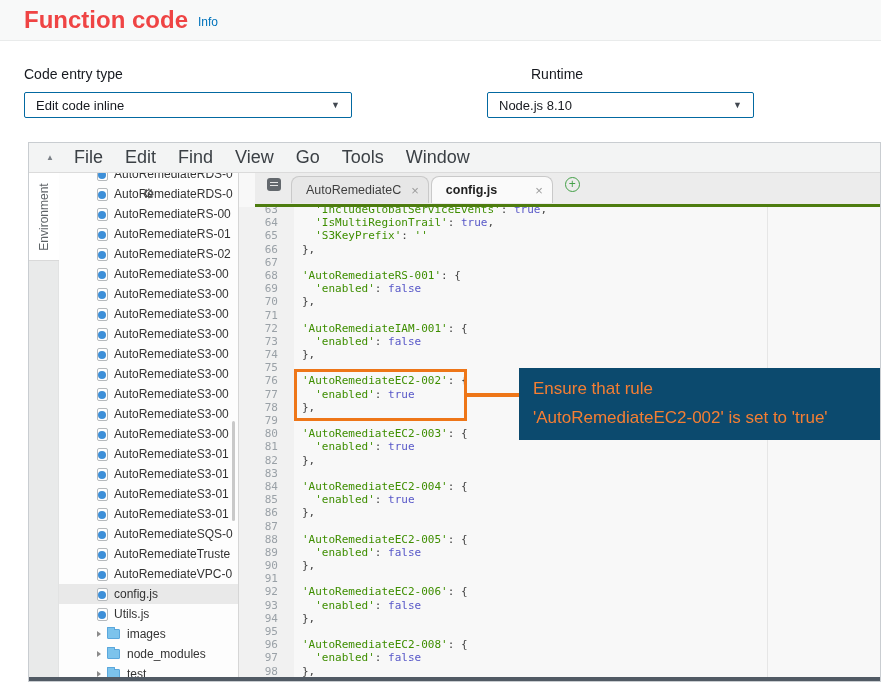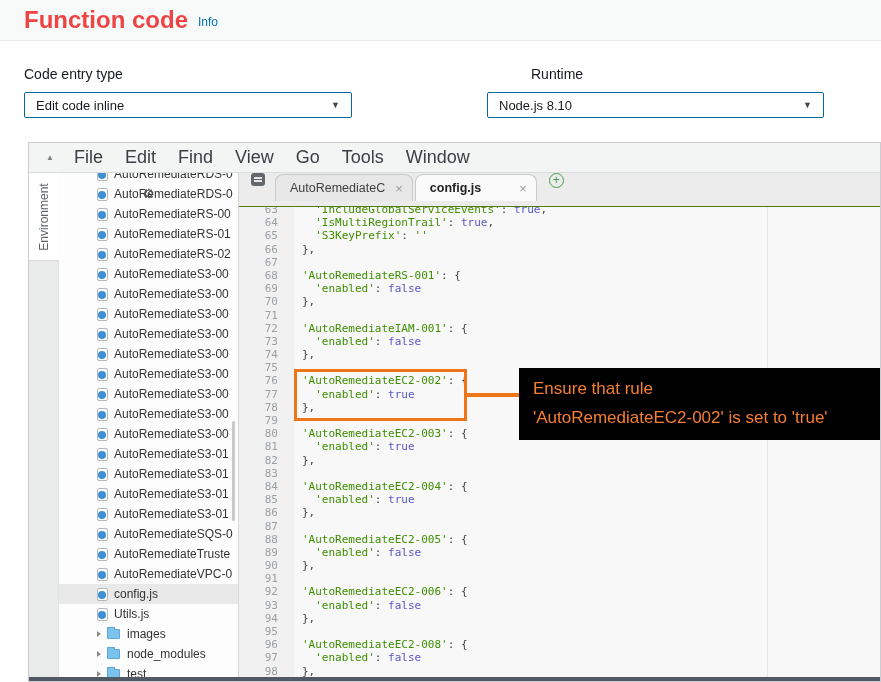--- a/index.html
+++ b/index.html
@@ -40,22 +40,22 @@
   .tree-row.selected { background:#e9e9e9; }
   .file-icon { flex:none; width:11px; height:13px; background:#fff; border:1px solid #b5b9bc; border-radius:2px; position:relative; margin-right:6px; }
   .file-icon::after { content:''; position:absolute; width:8px; height:8px; border-radius:50%; background:var(--file_badge_blue); left:0; top:2px; }
   .caret-icon { flex:none; width:0; height:0; border-left:4px solid #8b8b8b; border-top:3px solid transparent; border-bottom:3px solid transparent; margin-right:6px; }
   .folder-icon { flex:none; width:13px; height:10px; background:var(--folder_blue); border:1px solid #5aa7dc; border-radius:1px; position:relative; margin-right:7px; }
   .folder-icon::before { content:''; position:absolute; top:-3px; left:-1px; width:6px; height:2px; background:var(--folder_blue); border:1px solid #5aa7dc; border-bottom:none; border-radius:1px 1px 0 0; }
   .gear-icon { position:absolute; left:84px; top:2px; font-size:13px; color:#4d4d4d; }
   .tree-scrollthumb { position:absolute; right:3px; top:248px; width:3px; height:100px; background:#c9c9c9; border-radius:2px; cursor:pointer; }
 
   .editor-panel { position:absolute; left:209px; top:30px; right:0; bottom:4px; border-left:1px solid #d6d6d6; background:#f8f8f8; }
-  .tab-bar { position:absolute; left:0; top:0; right:0; height:34px; background:#ececec; border-bottom:1px solid #4d7c0f;
-    display:flex; align-items:flex-start; padding-left:8px; }
+  .tab-bar { position:absolute; left:16px; top:0; right:0; height:34px; background:#ececec; border-bottom:3px solid #4d7c0f;
+    display:flex; align-items:center; padding-left:8px; }
   .tab-list-icon { flex:none; width:14px; height:13px; background:#63686d; border-radius:3px; margin:0 10px 9px 4px; position:relative; cursor:pointer; }
   .tab-list-icon::after { content:''; position:absolute; left:3px; top:4px; width:8px; height:1.5px; background:#e6e6e6; box-shadow:0 3px 0 #e6e6e6; }
   .tab { height:27px; display:flex; align-items:center; min-width:122px; padding:0 9px 0 14px;
     border:1px solid #c9c9c9; border-bottom:none; border-radius:8px 8px 0 0; background:#e7e7e7;
     font-size:12.5px; color:#3f3f3f; margin-right:2px; cursor:pointer; position:relative; top:1px; }
   .tab.active { background:#fafafa; font-weight:bold; color:#222; }
   .tab-label { white-space:nowrap; }
   .tab-close { margin-left:auto; padding-left:10px; color:#9b9b9b; font-size:13px; font-weight:normal; cursor:pointer; }
   .tab-plus { flex:none; width:15px; height:15px; margin:0 0 8px 10px; border:1.5px solid var(--plus_green); border-radius:50%;
     color:var(--plus_green); font-size:12px; line-height:12px; text-align:center; cursor:pointer; }
@@ -66,21 +66,21 @@
   .code-scroll { position:absolute; left:0; top:-4px; right:0; z-index:2; font-family:"DejaVu Sans Mono", monospace; font-size:11px; }
   .crow { height:13.2px; line-height:13.2px; display:flex; }
   .ln { flex:none; width:55px; text-align:right; padding-right:16px; color:#9aa1a7; }
   .ct { white-space:pre; padding-left:8px; color:#444; }
   .tok-p { color:#444; }
   .tok-s { color:var(--code_string); }
   .tok-b { color:var(--code_bool); }
 
   .hl-box { position:absolute; left:55px; top:162px; width:173px; height:52px; border:3px solid var(--accent_orange); z-index:4; }
   .hl-connector { position:absolute; left:228px; top:186px; width:52px; height:4px; background:var(--accent_orange); z-index:4; }
-  .annotation { position:absolute; left:280px; top:161px; width:362px; height:72px; background:#000000; z-index:3;
+  .annotation { position:absolute; left:280px; top:161px; width:362px; height:72px; background:#0c4a6e; z-index:3;
     padding:6px 0 0 14px; font-size:17px; line-height:29px; color:var(--annotation_text); white-space:nowrap; }
 
   .bottom-bar { position:absolute; left:0; right:0; bottom:0; height:4px; background:#515a64; }
 </style>
 </head>
 <body>
 
 <div class="page">
 
   <div class="fc-header">
@@ -88,21 +88,21 @@
     <span class="fc-info">Info</span>
   </div>
 
   <span class="field-label" style="left:24px; top:66px;">Code entry type</span>
   <div class="select-box" style="left:24px; top:92px; width:328px;">
     <span>Edit code inline</span>
     <span class="select-caret">▼</span>
   </div>
 
   <span class="field-label" style="left:487px; top:66px;margin-left:44px;">Runtime</span>
-  <div class="select-box" style="left:487px; top:92px; width:337px;">
+  <div class="select-box" style="left:487px; top:92px; width:267px;">
     <span>Node.js 8.10</span>
     <span class="select-caret">▼</span>
   </div>
 
   <div class="ide">
 
     <div class="menu-bar">
       <span class="collapse-arrow">▲</span>
       <span style="display:flex;">
           <span class="menu-item">File</span>

